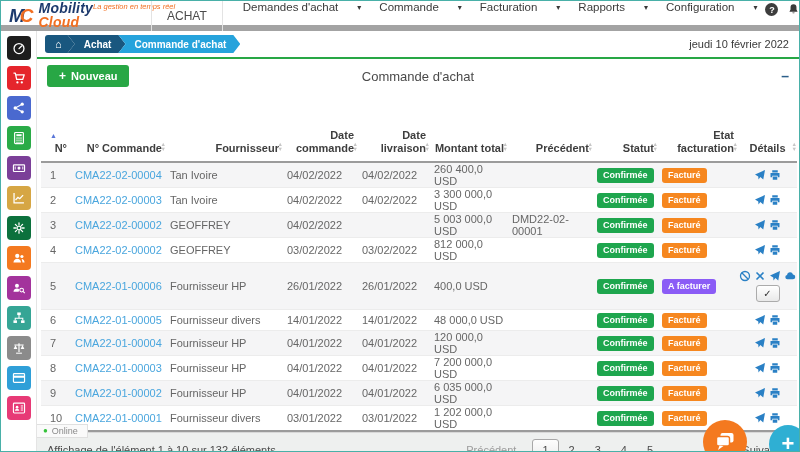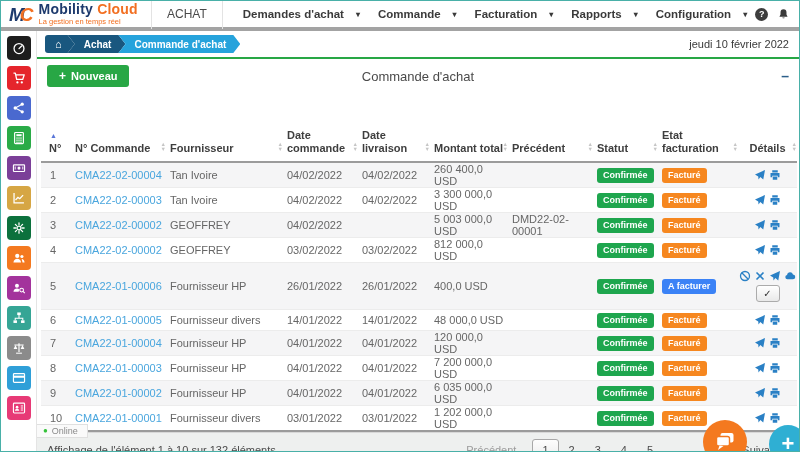--- a/index.html
+++ b/index.html
@@ -2,32 +2,32 @@
 <html><head>
 <meta charset="utf-8">
 <style>
   * { margin:0; padding:0; box-sizing:border-box; }
   html,body { width:800px; height:452px; }
   body { font-family:"Liberation Sans", sans-serif; background:#eef0ef; }
   #app { position:relative; width:800px; height:452px; overflow:hidden; background:#eef0ef; border:1px solid #49b0a8; }
 
   
   .top-header { position:absolute; top:0; left:0; right:0; height:30px; background:#fff;
-    border-bottom:4px solid #a3a3a3; display:flex; align-items:center; z-index:30; }
+    border-bottom:6px solid #a3a3a3; display:flex; align-items:flex-start; z-index:30; }
   .brand { display:flex; align-items:center; gap:4px; padding:0 8px; width:150px; flex:0 0 auto; cursor:pointer; }
   .mono { font-size:19px; font-weight:bold; font-style:italic; letter-spacing:-5px; line-height:1; }
   .mono .m { color:#1d3a6d; } .mono .c { color:#f26f21; }
-  .brandtext { display:flex; flex-direction:column; line-height:1; padding-left:6px; }
+  .brandtext { display:flex; flex-direction:row; line-height:1; padding-left:6px;font-style:italic; }
   .brandtext .line { font-size:14px; font-weight:bold; letter-spacing:.2px; }
   .nameA { color:#1d3a6d; } .nameB { color:#f26f21; }
   .tagline { font-size:7.5px; color:#f26f21; margin-top:2px; white-space:nowrap; }
   .module { height:30px; display:flex; align-items:center; padding:0 15px; font-size:12px; color:#4a4a4a;
     border-left:1px solid #e3e3e3; border-right:1px solid #e3e3e3; cursor:pointer; }
   #nav-items { display:flex; align-items:center; gap:2px; padding-left:12px; flex:1 1 auto; }
-  .nav-item { font-size:11.5px; color:#3a3a3a; padding:0 8px; display:flex; align-items:center; gap:12px; cursor:pointer; white-space:nowrap;font-weight:bold; }
+  .nav-item { font-size:11.5px; color:#3a3a3a; padding:0 8px; display:flex; align-items:center; gap:19px; cursor:pointer; white-space:nowrap; }
   .nav-item .caret, .username .caret { font-size:8px; color:#3a3a3a; }
   .header-right { display:flex; align-items:center; gap:9px; padding-right:9px; }
   .help-icon { width:13px; height:13px; border-radius:50%; background:#3d3d3d; color:#fff; font-size:9px; font-weight:bold;
     display:flex; align-items:center; justify-content:center; cursor:pointer; }
   .hicon { display:inline-flex; cursor:pointer; color:#3a3a3a; }
   .hicon svg { width:13px; height:13px; }
   .hicon.avatar svg { width:17px; height:17px; color:#2e2e2e; }
   .username { font-size:11px; color:#3a3a3a; display:flex; align-items:center; gap:4px; cursor:pointer; white-space:nowrap; }
 
   
@@ -62,35 +62,35 @@
   .collapse { margin-left:auto; color:#2c5f8a; font-size:14px; font-weight:bold; cursor:pointer; line-height:1; }
 
   .toolbar { flex:0 0 34px; display:flex; align-items:center; justify-content:space-between; padding:0 10px; font-size:11px; color:#4a4a4a; }
   .length { display:flex; align-items:center; gap:6px; }
   .length select { width:58px; height:21px; font-size:11px; font-family:inherit; color:#333; border:1px solid #9a9a9a; border-radius:2px; }
   .search { display:flex; align-items:center; gap:6px; }
   .search input { width:152px; height:22px; border:1px solid #4a4a4a; border-radius:2px; font-family:inherit; font-size:11px; padding:0 5px; }
 
   .table-wrap { flex:1 1 auto; padding:0 4px; }
   table { width:100%; border-collapse:collapse; table-layout:fixed; border-bottom:2px solid #9b9b9b; }
-  thead th { height:34px; vertical-align:bottom; text-align:left; font-size:11px; font-weight:bold; color:#3e3e3e;
+  thead th { height:34px; vertical-align:bottom; text-align:right; font-size:11px; font-weight:bold; color:#3e3e3e;
     padding:2px 4px 7px 4px; border-bottom:2px solid #9b9b9b; position:relative; cursor:pointer; }
   thead th:first-child { padding-left:8px; }
   thead th.center { text-align:center; }
   .th-label { white-space:pre-line; line-height:1.15; }
   .sort-active { position:absolute; top:5px; right:14px; font-size:7px; color:#5a76d8; }
   .sorts { position:absolute; right:0px; bottom:9px; display:flex; flex-direction:column; font-size:5.5px; line-height:5px; color:#c6c6c6; }
   tbody tr { height:21px; }
   tbody tr.tall { height:47px; }
   tbody tr:nth-child(odd) { background:#f5f5f6; }
   tbody td { font-size:11px; color:#666; padding:0 4px; border-bottom:1px solid #ececec; vertical-align:middle; }
   tbody td:first-child { padding-left:9px; }
   .link { color:#4aa6de; text-decoration:none; cursor:pointer; }
   .badge { display:inline-block; font-size:9px; font-weight:bold; color:#fff; padding:2.5px 6px; border-radius:3px; line-height:1.1; white-space:nowrap; }
-  .badge.green { background:#1ea64e; } .badge.orange { background:#f6871f; } .badge.blue { background:#3b82f6; }
+  .badge.green { background:#1ea64e; } .badge.orange { background:#f6871f; } .badge.blue { background:#8b5cf6; }
   td.details { text-align:center; }
   .actions { display:flex; align-items:center; justify-content:center; gap:3px; color:#2a80c5; }
   .action { display:inline-flex; cursor:pointer; }
   .action svg { width:12px; height:12px; }
   .tall td.details { vertical-align:middle; }
   .tall .det-stack { display:flex; flex-direction:column; align-items:center; gap:3px; }
   .check-btn { display:inline-flex; align-items:center; justify-content:center; width:24px; height:17px;
     border:1px solid #ababab; border-radius:3px; background:linear-gradient(#fff,#e9e9e9); font-size:10px; color:#333; cursor:pointer; }
 
   .panel-footer { flex:0 0 36px; display:flex; align-items:center; justify-content:space-between; padding:0 10px; }

